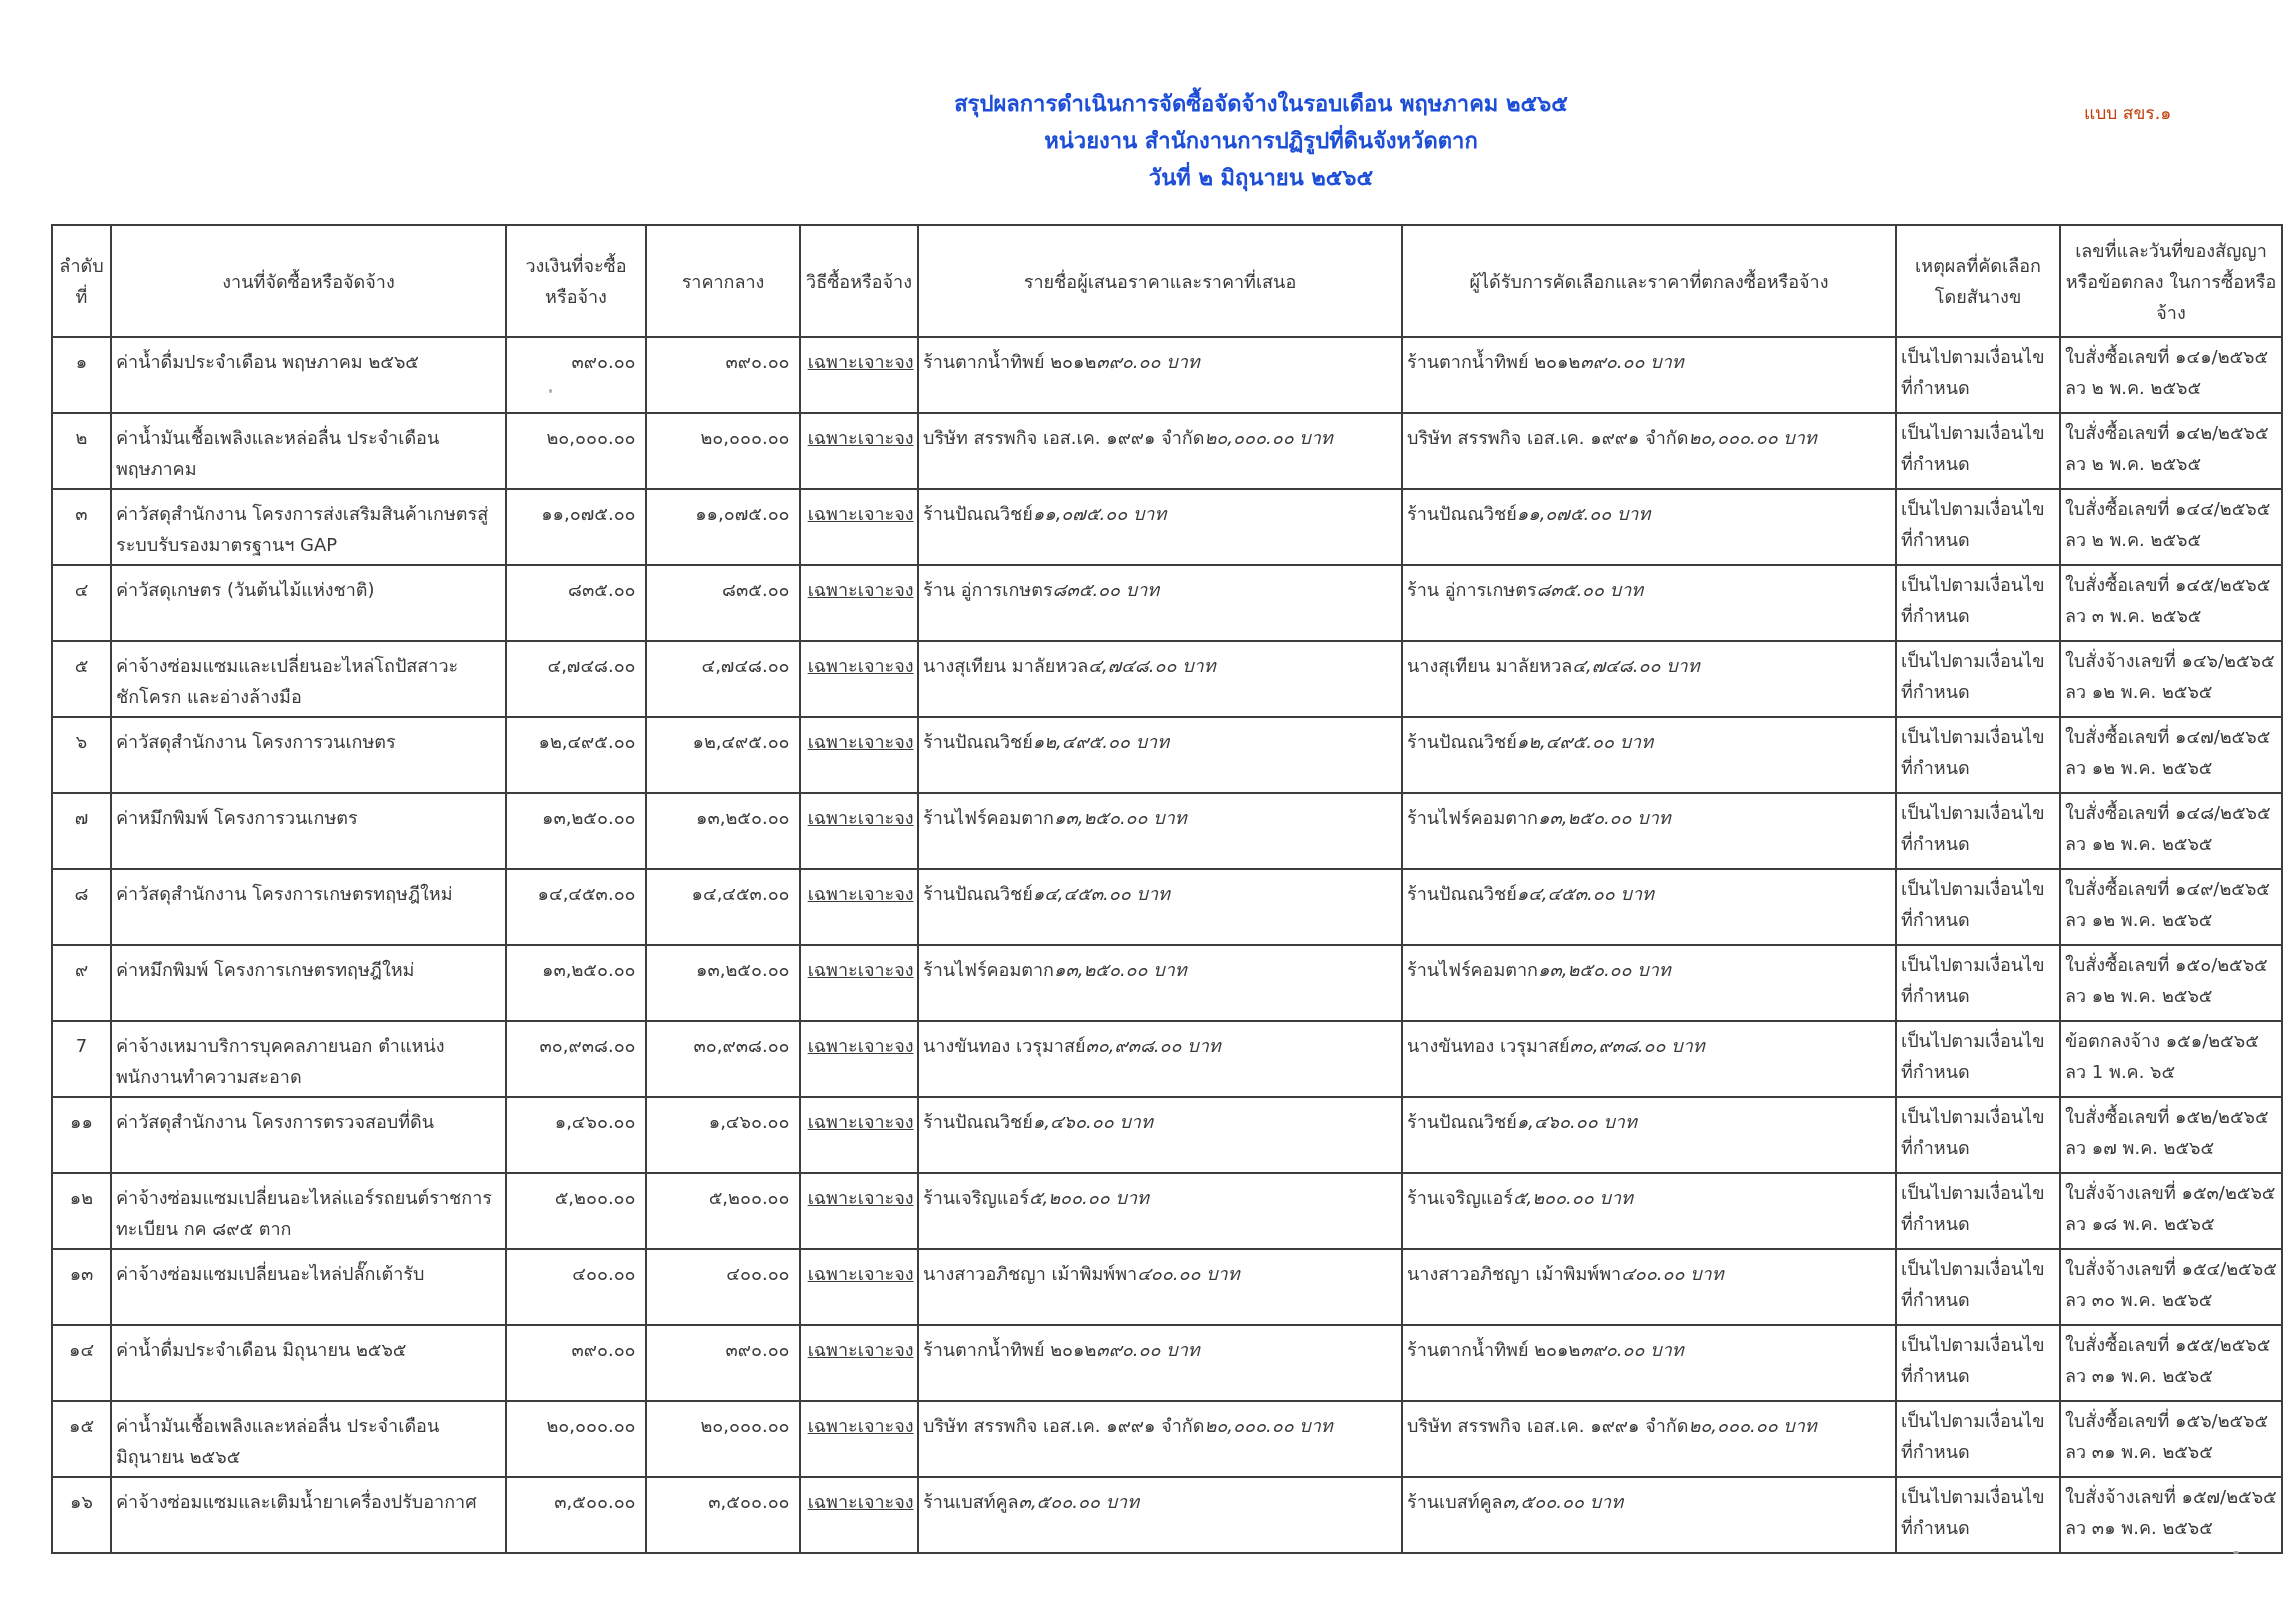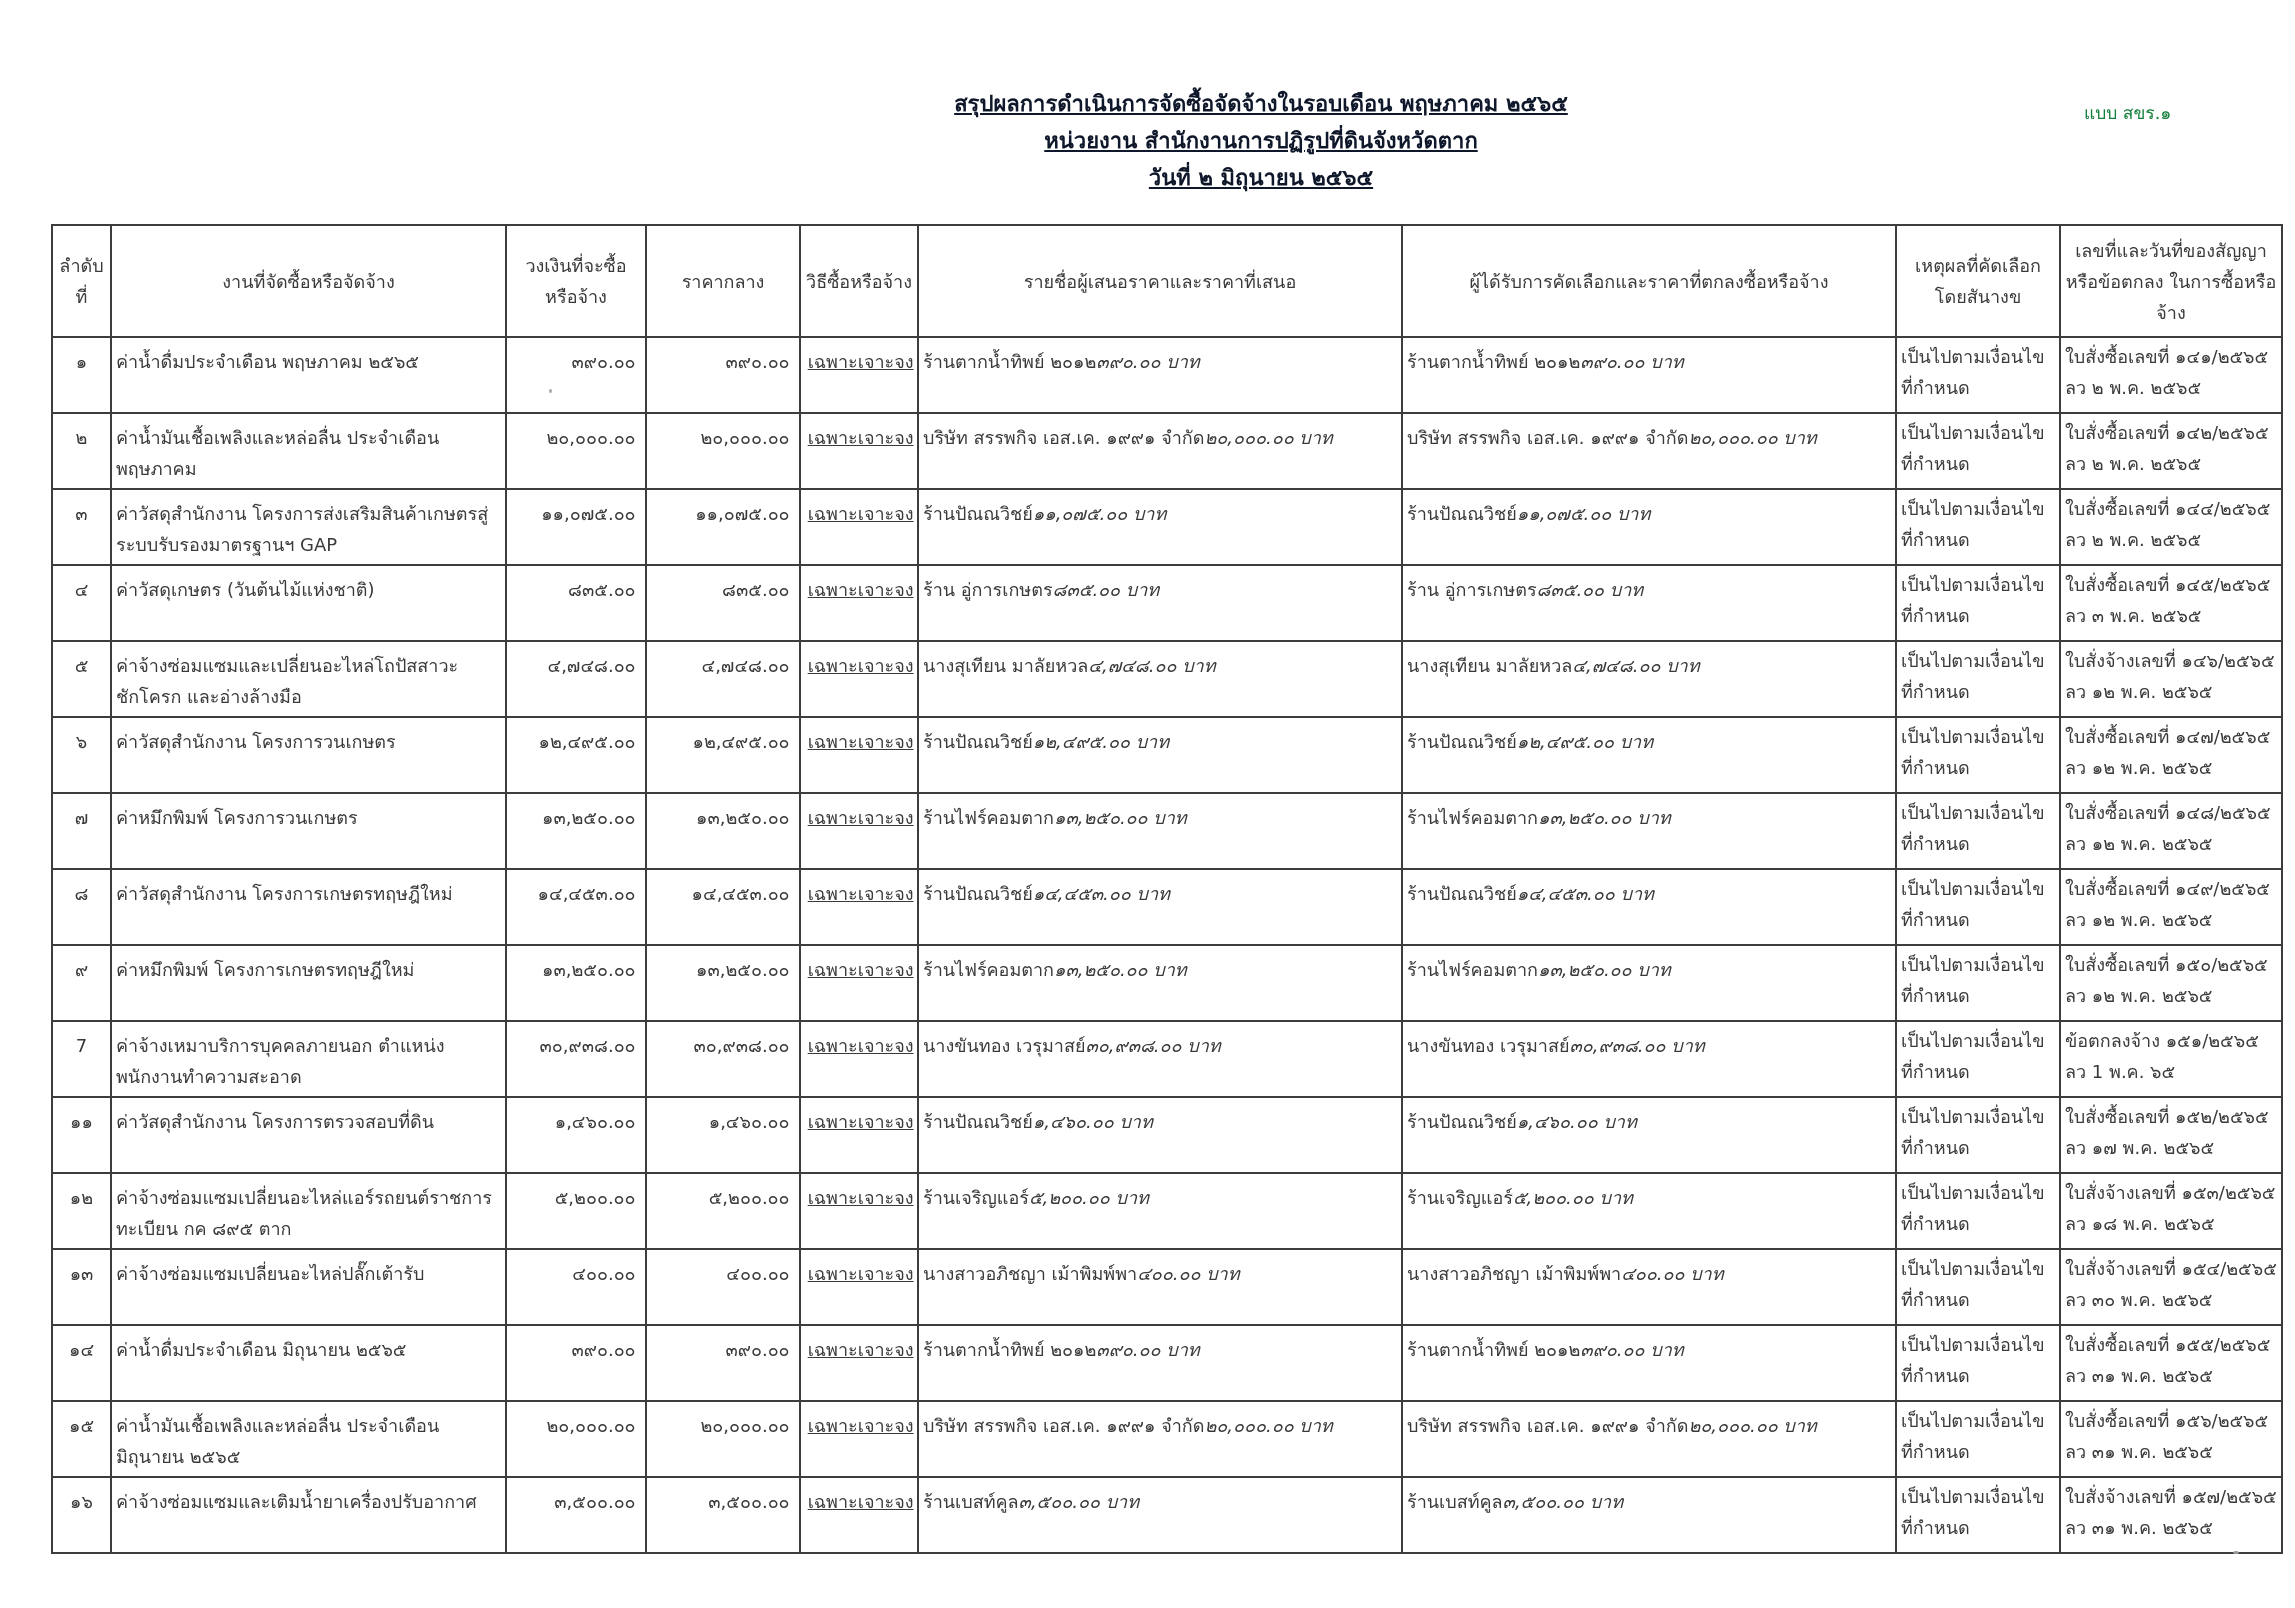--- a/index.html
+++ b/index.html
@@ -1,22 +1,22 @@
 <!DOCTYPE html>
 <html style="font-size:10.7px"><head>
 <meta charset="utf-8">
 <style>
   html, body { margin: 0; padding: 0; background: #ffffff; }
   body { width: 2295px; height: 1609px; position: relative; overflow: hidden; font-family: "DejaVu Sans", "Liberation Sans", sans-serif; color: #3a3a3a; }
   .title-block { position: absolute; left: 0; width: 2295px; top: 85px; text-align: center; }
-  .title-line { font-size: 22px; font-weight: bold; color: #0f172a; line-height: 37px; height: 37px; text-decoration: underline; }
+  .title-line { font-size: 22px; font-weight: bold; color: #1d4ed8; line-height: 37px; height: 37px; }
   .title-line.l1 { padding-left: 227px; }
   .title-line.l2 { padding-left: 227px; }
   .title-line.l3 { padding-left: 227px; }
-  .form-code { position: absolute; left: 2084px; top: 99px; font-size: 17.4px; color: #15803d; }
+  .form-code { position: absolute; left: 2084px; top: 99px; font-size: 17.4px; color: #c2410c; }
   table.proc { position: absolute; left: 51px; top: 224px; border-collapse: collapse; table-layout: fixed; width: 2232px; }
   table.proc th, table.proc td { border: 2.7px solid #3d3d3d; padding: 0; vertical-align: top; font-size: 18px; color: #3a3a3a; }
   table.proc th { font-weight: normal; text-align: center; vertical-align: middle; height: 110px; line-height: 31px; }
   table.proc td { height: 66px; line-height: 31px; }
   .c-no { text-align: center; padding-top: 8px !important; }
   .c-name { padding: 8px 5.3px 0 4px !important; }
   .c-num { text-align: right; padding: 8px 9.4px 0 0 !important; margin-top: 44px; }
   .c-method { padding: 8px 0 0 6.7px !important; white-space: nowrap; text-decoration: underline; }
   .c-offer { padding: 8px 6.7px 0 4px !important; }
   .offer-wrap { display: flex; justify-content: flex-start; }

